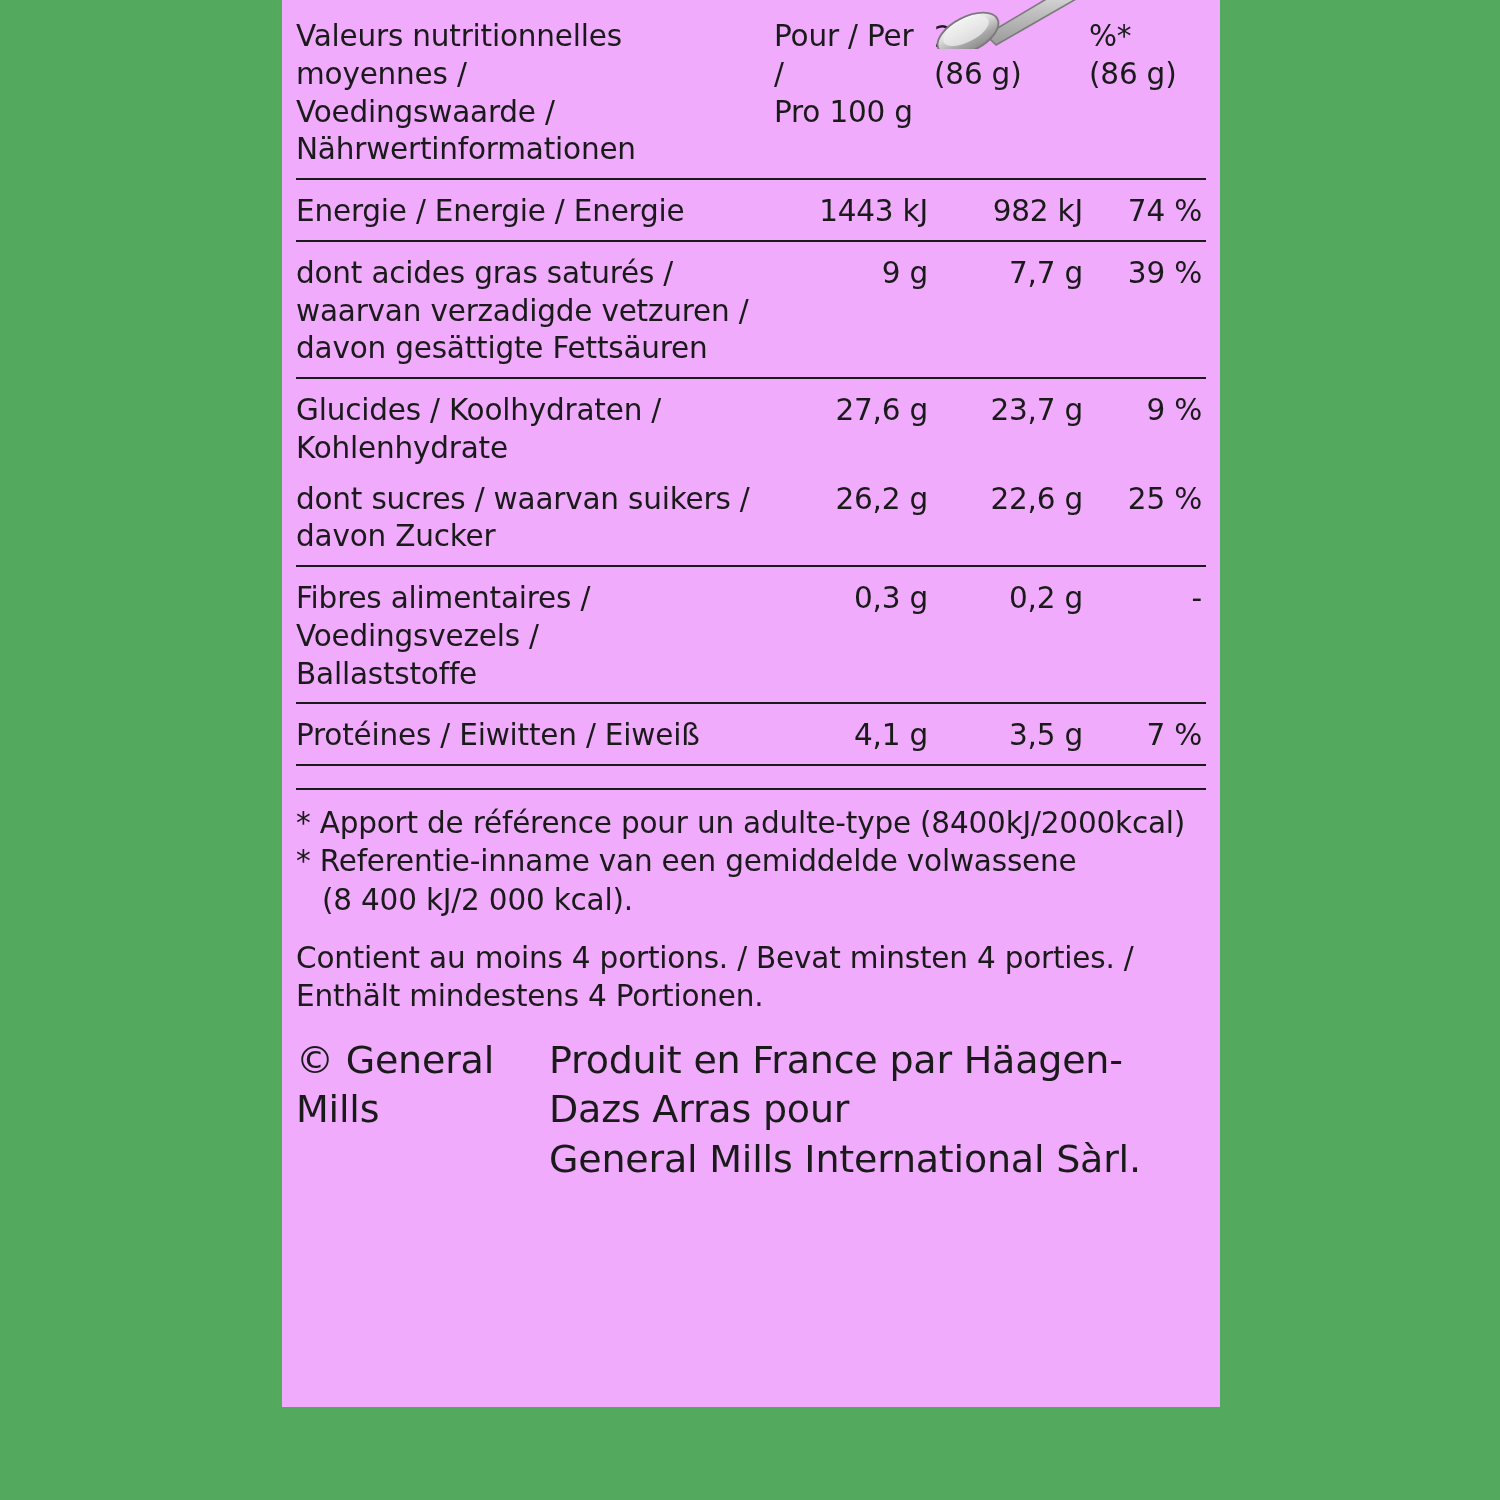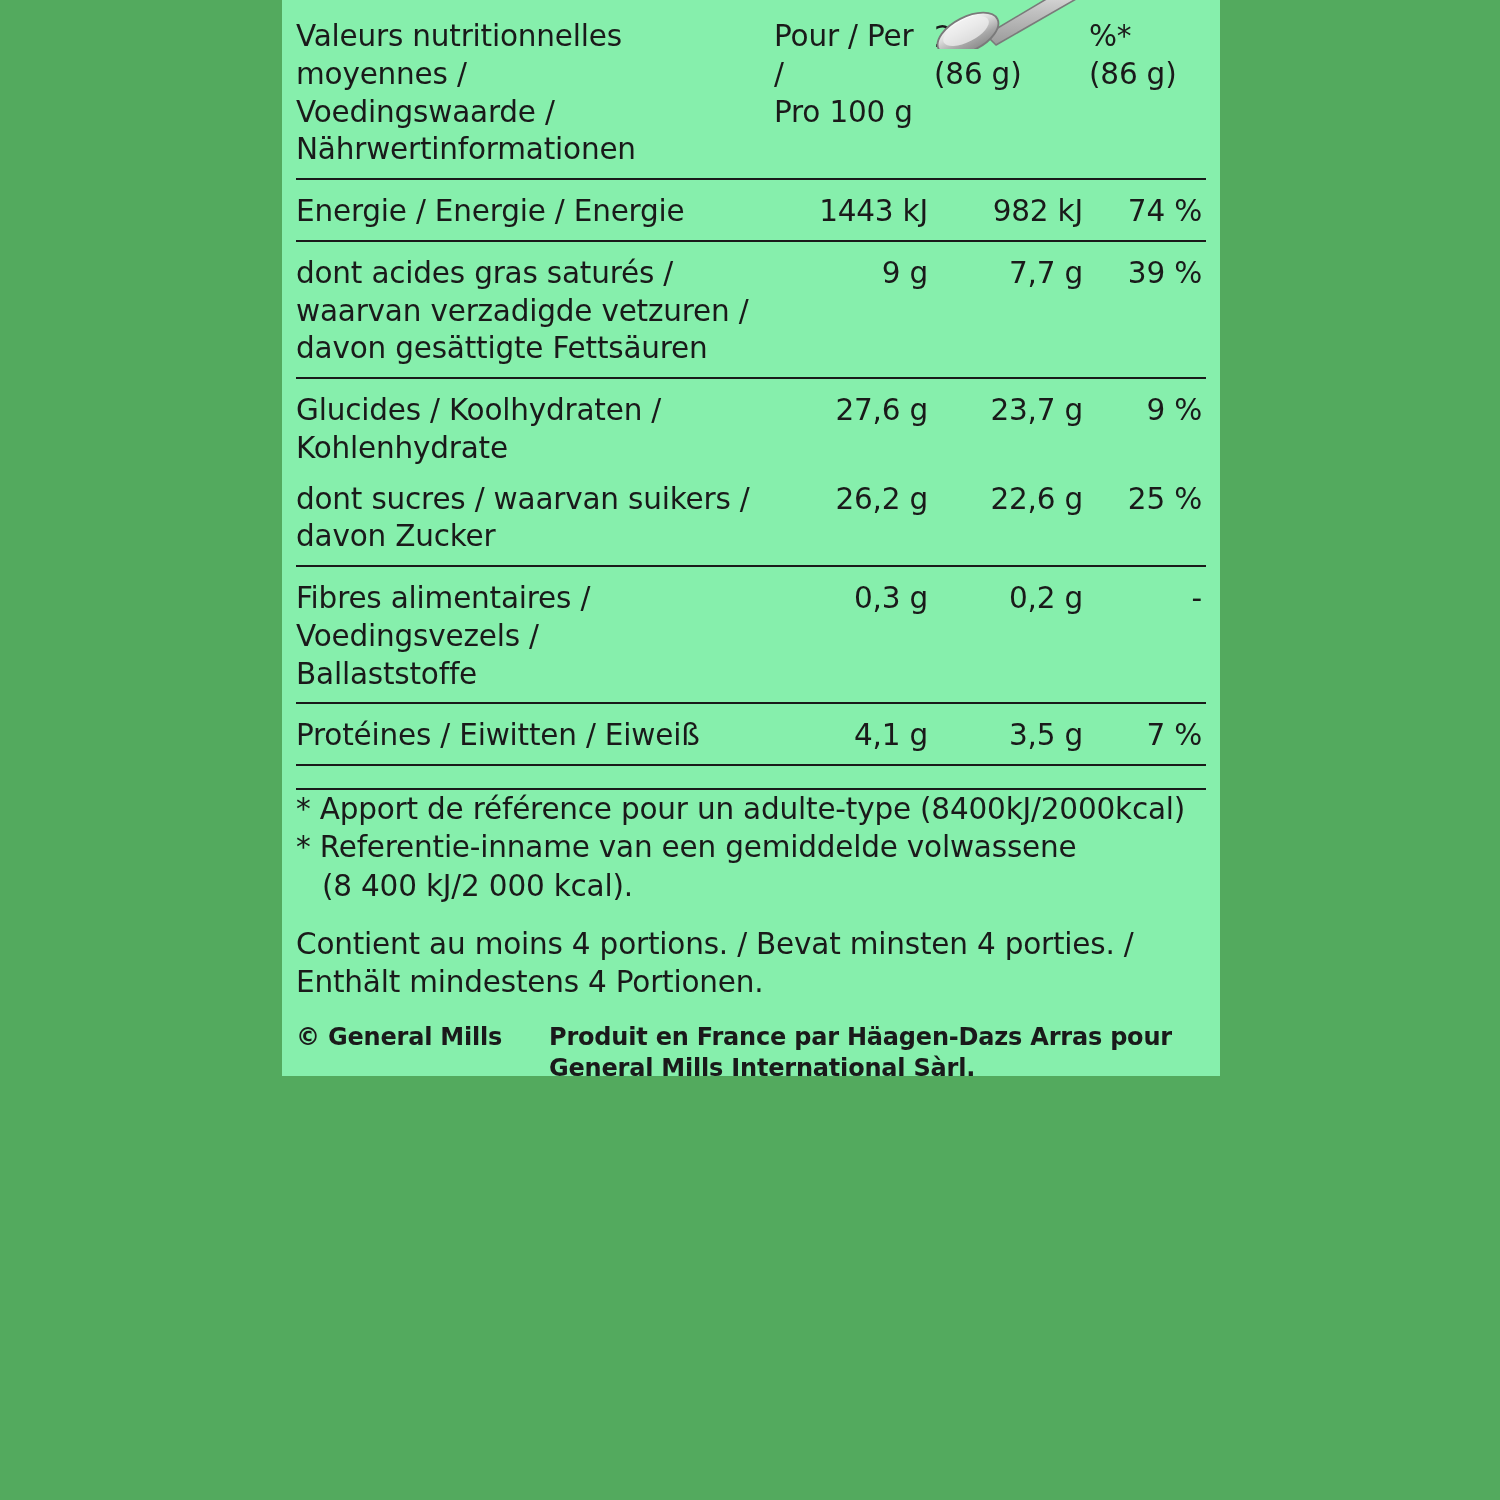--- a/index.html
+++ b/index.html
@@ -11,22 +11,22 @@
     height: 1500px;
     background: #53aa5e;
     font-family: "DejaVu Sans", "Liberation Sans", sans-serif;
     overflow: hidden;
   }
   .panel {
     position: absolute;
     left: 282px;
     top: 0;
     width: 938px;
-    height: 1076px;
-    background: #86efac;
+    height: 1407px;
+    background: #f0abfc;
     box-sizing: border-box;
   }
   .inner {
     position: absolute;
     left: 14px;
     top: 18px;
     width: 910px;
     color: #1a1a1a;
   }
   table.nutri {
@@ -66,38 +66,38 @@
   .spoon {
     position: absolute;
     left: -4px;
     top: -46px;
     width: 170px;
     height: 76px;
     pointer-events: none;
   }
 
   .notes {
+    margin-top: 14px;
     font-size: 29.5px;
     line-height: 1.30;
     letter-spacing: -0.2px;
   }
   .note {
     display: block;
     margin-bottom: 0;
   }
   .note .ind {
     display: block;
     padding-left: 26px;
   }
   .gap { height: 20px; }
   .footer {
-    font-size: 24px;
+    font-size: 38px;
     line-height: 1.30;
     letter-spacing: -0.2px;
-    font-weight: bold;
   }
   .footer .fline2 { display: block; padding-left: 253px; }
   .copyright-row { display: flex; }
   .copyright { width: 253px; flex: 0 0 253px; }
 </style>
 </head>
 <body>
 
 <div class="panel">
   <div class="inner">

